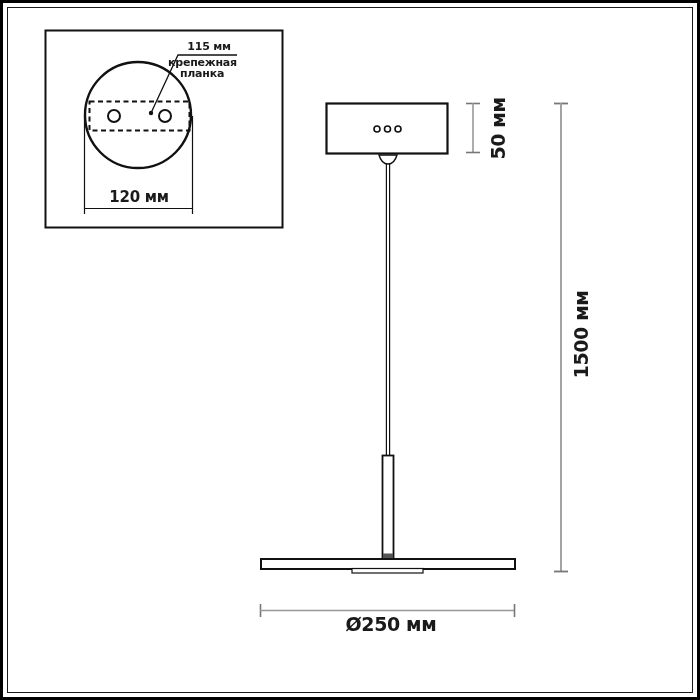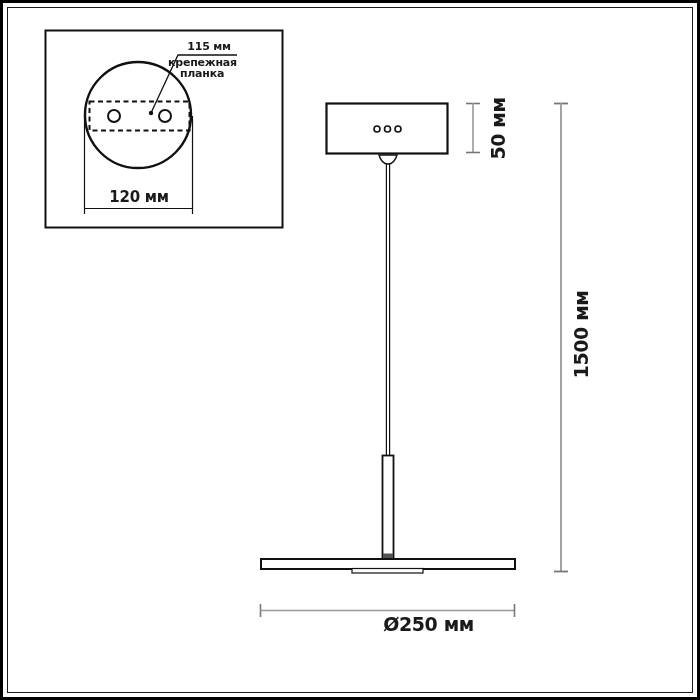--- a/index.html
+++ b/index.html
@@ -74,17 +74,17 @@
     <span>крепежная</span><br>
     <span>планка</span>
   </div>
 
   <div class="lbl lbl-mid" style="left:89px;top:189px;width:100px;">120 мм</div>
 
   <div class="lbl lbl-dim rot" style="left:462px;top:118px;width:72px;">50 мм</div>
 
   <div class="lbl lbl-dim rot" style="left:528px;top:324px;width:106px;">1500 мм</div>
 
-  <div class="lbl lbl-dim" style="left:308px;top:614px;width:166px;text-align:right;">Ø250 мм</div>
+  <div class="lbl lbl-dim" style="left:308px;top:614px;width:166px;">Ø250 мм</div>
 
   <div class="frame-inner"></div>
   <div class="frame-outer"></div>
 </div>
 
 </body></html>

